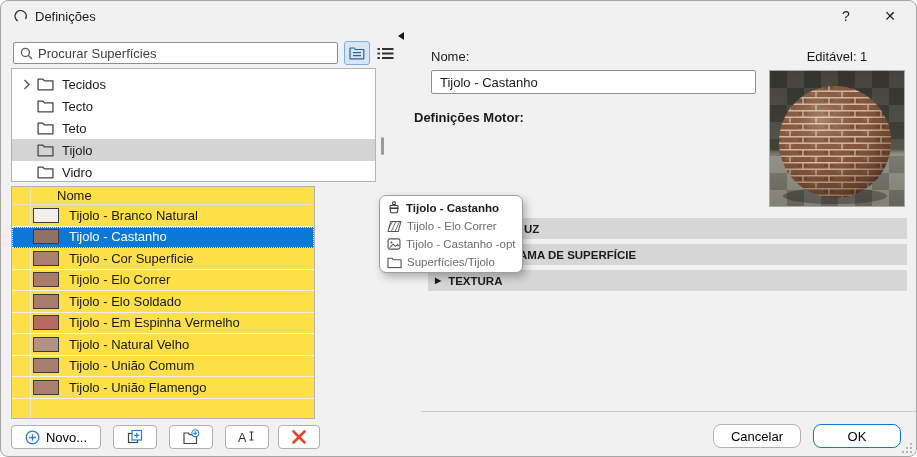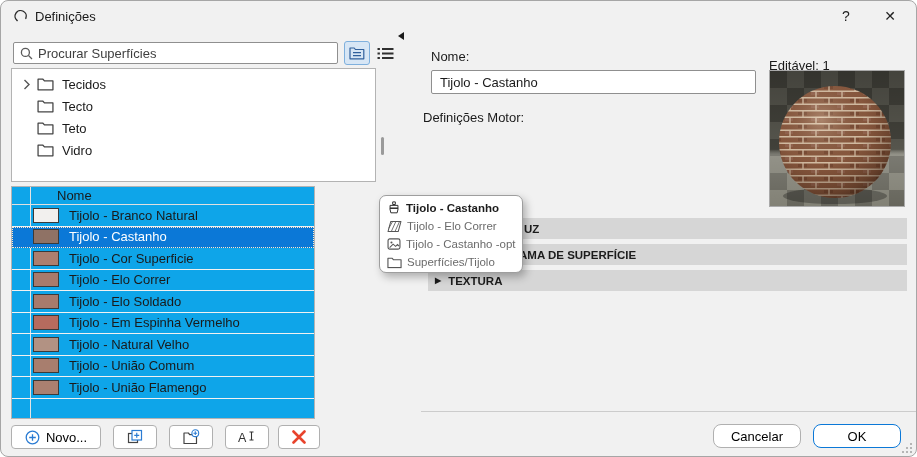--- a/index.html
+++ b/index.html
@@ -33,21 +33,21 @@
   .tree-box { position:absolute; left:10px; top:67px; width:365px; height:114px;
               background:#fff; border:1px solid #b3b3b3; overflow:hidden; padding-top:4px; }
   .tree-item { height:22px; display:flex; align-items:center; }
   .tree-item.selected { background:#d4d4d4; }
   .tree-chevron { width:14px; margin-left:11px; display:flex; align-items:center; }
   .tree-folder { margin-left:0; color:#454545; display:flex; }
   .tree-label { margin-left:8px; }
   .tree-scrollthumb { position:absolute; left:380px; top:136px; width:3px; height:18px; background:#9a9a9a; border-radius:2px; }
   
   .list-box { position:absolute; left:10px; top:185px; width:304px; height:233px;
-              background:#0ea5e9; border:1px solid #b3b3b3; overflow:hidden; }
+              background:#fde047; border:1px solid #b3b3b3; overflow:hidden; }
   .col-line { position:absolute; top:0; bottom:0; width:1px; background:#e3e3e3; z-index:0; }
   .list-header { position:relative; z-index:1; height:18px; display:flex; align-items:center;
                  border-bottom:1px solid #e0e0e0; }
   .header-name { margin-left:45px; }
   .sort-arrow { position:absolute; left:310px; top:6px; width:0; height:0;
                 border-left:5px solid transparent; border-right:5px solid transparent; border-bottom:6px solid #b9b9b9; }
   .list-row { position:relative; z-index:1; height:21.5px; display:flex; align-items:center;
               border-bottom:1px solid #f1f1f1; }
   .list-row.selected { background:#0b78d7; color:#fff; outline:1px dotted #ffe9c8; outline-offset:-1px; border-bottom-color:#0b78d7; }
   .swatch { width:26px; height:15px; margin-left:21px; border:1px solid #3a3a3a; flex:none; }
@@ -59,22 +59,22 @@
   .tool-btn { position:absolute; top:424px; height:24px; background:#fff; border:1px solid #b0b0b0;
               border-radius:4px; display:flex; align-items:center; justify-content:center; gap:6px; font-size:13px; }
   .btn-new { left:10px; width:90px; }
   .btn-dup { left:112px; width:44px; }
   .btn-newfolder { left:168px; width:44px; }
   .btn-rename { left:224px; width:44px; }
   .btn-delete { left:277px; width:42px; }
   
   .lbl { position:absolute; font-size:13px; }
   .lbl-name { left:430px; top:48px; }
-  .lbl-editable { left:768px; top:48px; width:136px; text-align:left;margin-top:9px; }
-  .lbl-engine { left:422px; top:109px; }
+  .lbl-editable { left:768px; top:48px; width:136px; text-align:center; }
+  .lbl-engine { left:413px; top:109px;font-weight:bold; }
   .field { position:absolute; left:430px; width:325px; height:24px; background:#fff;
            border:1px solid #8f8f8f; border-radius:2px; display:flex; align-items:center; padding:0 8px; }
   .field-name { top:69px; }
   .field-engine { top:129px; justify-content:space-between; }
   .chev-down { color:#4a4a4a; font-size:11px; }
   .preview { position:absolute; left:768px; top:69px; width:136px; height:137px; border:1px solid #a9a9a9; }
   .section-bar { position:absolute; left:427px; width:479px; height:21px; background:#d6d6d6;
                  display:flex; align-items:center; font-weight:bold; font-size:11.5px; color:#1c1c1c; }
   .bar-1 { top:217px; padding-left:96px; }
   .bar-2 { top:243px; padding-left:91px; }
@@ -193,20 +193,29 @@
     </div>
     <div class="tree-item">
       <span class="tree-chevron"></span>
       <span class="tree-folder">
           <svg width="17" height="14">
             <use href="#ic-folder"></use>
           </svg>
         </span>
       <span class="tree-label">Teto</span>
     </div>
+    <div class="tree-item selected">
+      <span class="tree-chevron"></span>
+      <span class="tree-folder">
+          <svg width="17" height="14">
+            <use href="#ic-folder"></use>
+          </svg>
+        </span>
+      <span class="tree-label">Tijolo</span>
+    </div>
     <div class="tree-item">
       <span class="tree-chevron"></span>
       <span class="tree-folder">
           <svg width="17" height="14">
             <use href="#ic-folder"></use>
           </svg>
         </span>
       <span class="tree-label">Vidro</span>
     </div>
   </div>

